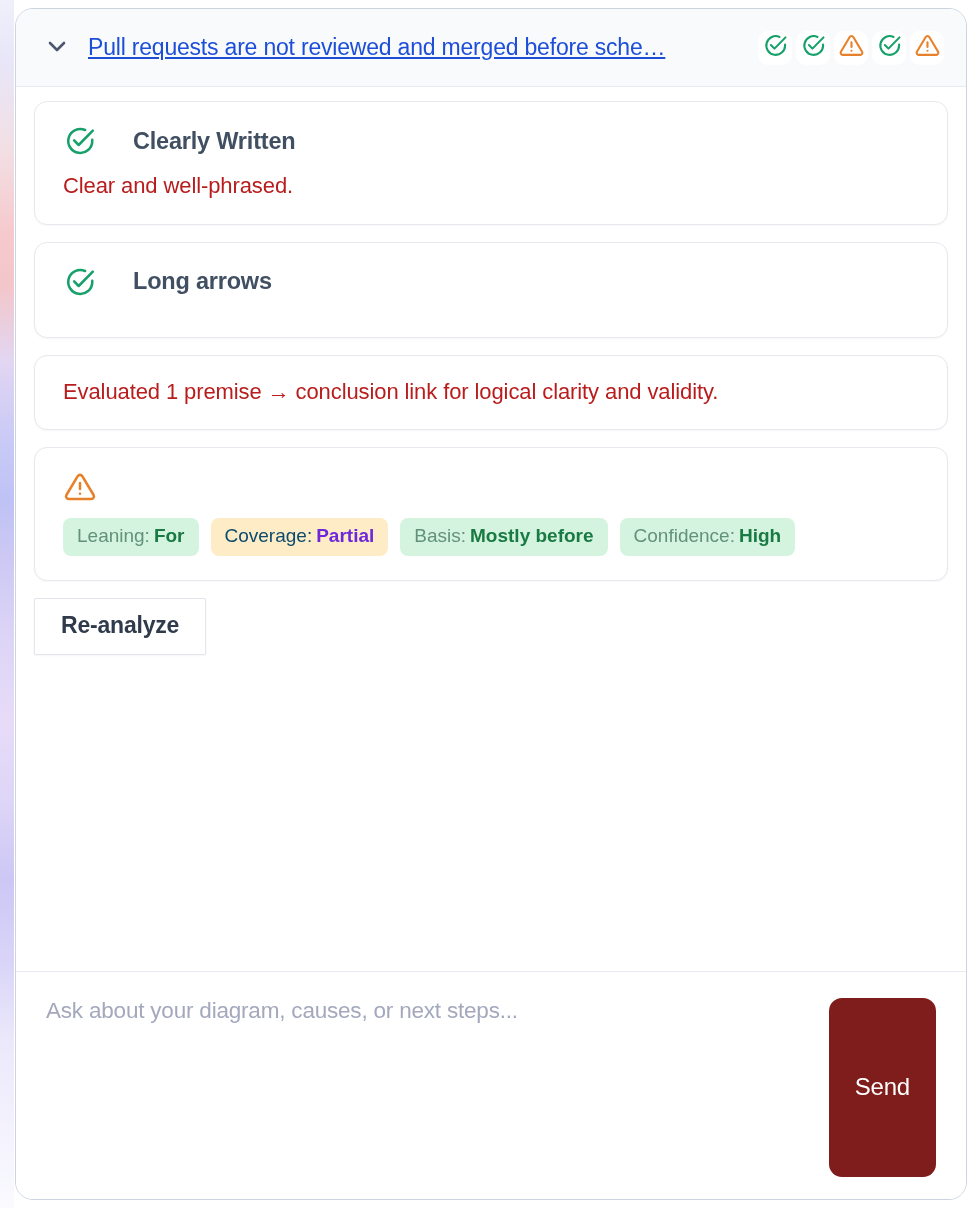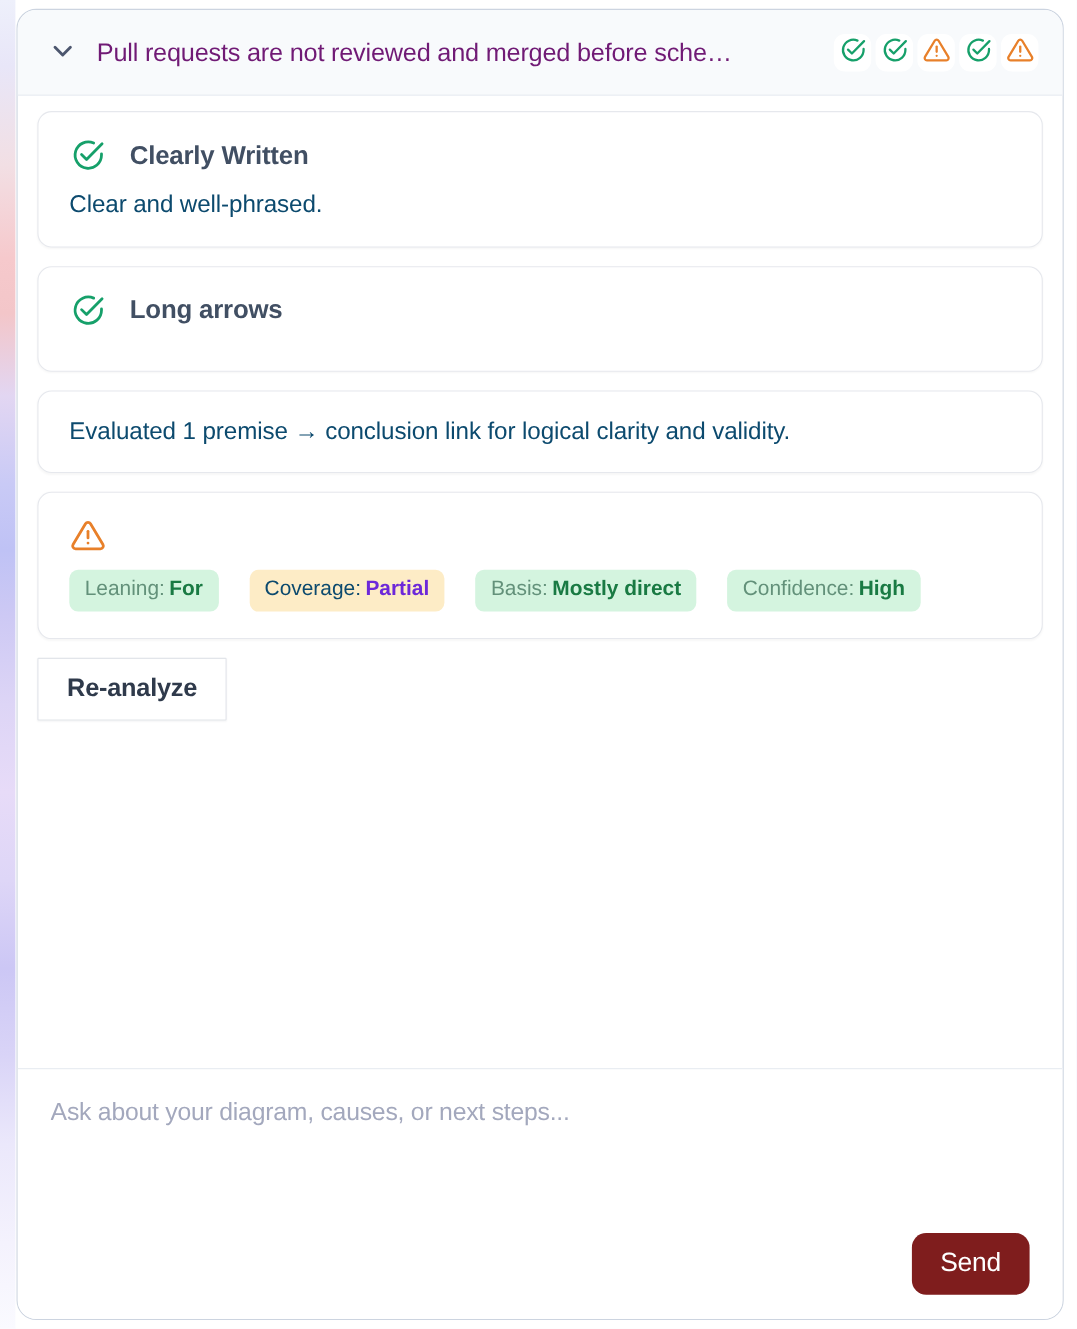--- a/index.html
+++ b/index.html
@@ -83,25 +83,26 @@
     align-items: center;
     justify-content: center;
     cursor: pointer;
     background: none;
     border: none;
   }
 
   .header-title {
     flex: 1 1 auto;
     font-size: 23px;
-    color: #701a75;
+    color: #1d4ed8;
     white-space: nowrap;
     overflow: hidden;
     text-overflow: ellipsis;
     letter-spacing: -0.2px;
+    text-decoration: underline;
   }
 
   .badge-row {
     flex: 0 0 auto;
     display: flex;
     align-items: center;
     gap: 4px;
   }
 
   .badge {
@@ -128,21 +129,21 @@
     border: 1px solid #e6e8ed;
     border-radius: 13px;
     padding: 22px 28px 24px 28px;
     margin-bottom: 17px;
     box-shadow: 0 1px 2px rgba(16,24,40,0.035);
   }
 
   .card-head {
     display: flex;
     align-items: center;
-    gap: 21px;
+    gap: 36px;
     margin-bottom: 14px;
   }
 
   .card-icon {
     flex: 0 0 auto;
     width: 34px;
     height: 34px;
     display: flex;
     align-items: center;
     justify-content: center;
@@ -150,30 +151,30 @@
 
   .card-title {
     font-size: 23.5px;
     font-weight: bold;
     color: #414f63;
     letter-spacing: -0.2px;
   }
 
   .card-desc {
     font-size: 22px;
-    color: #0c4a6e;
+    color: #b91c1c;
     line-height: 1.25;
     letter-spacing: -0.1px;
   }
 
   
   .chip-row {
     display: flex;
     flex-wrap: wrap;
-    gap: 28px;
+    gap: 12px;
     margin-top: 2px;
   }
 
   .chip {
     border-radius: 8px;
     padding: 6px 14px 8px 14px;
     font-size: 19px;
     white-space: nowrap;
     line-height: 1.25;
     cursor: default;
@@ -206,21 +207,21 @@
   .composer {
     position: absolute;
     left: 0;
     right: 0;
     bottom: 0;
     height: 228px;
     background: #ffffff;
     border-top: 1px solid #e7ebf1;
     padding: 26px 30px 22px 30px;
     display: flex;
-    flex-direction: column;
+    flex-direction: row;
     z-index: 5;
   }
 
   .composer-input {
     flex: 1 1 auto;
     width: 100%;
     border: none;
     outline: none;
     resize: none;
     background: transparent;
@@ -366,21 +367,21 @@
           </span>
         </div>
         <div class="chip-row">
           <div class="chip green">
             <span class="k">Leaning:</span><span class="v">For</span>
           </div>
           <div class="chip amber">
             <span class="k">Coverage:</span><span class="v">Partial</span>
           </div>
           <div class="chip green">
-            <span class="k">Basis:</span><span class="v">Mostly direct</span>
+            <span class="k">Basis:</span><span class="v">Mostly before</span>
           </div>
           <div class="chip green">
             <span class="k">Confidence:</span><span class="v">High</span>
           </div>
         </div>
       </div>
 
       
       <button class="reanalyze-btn">Re-analyze</button>
 

